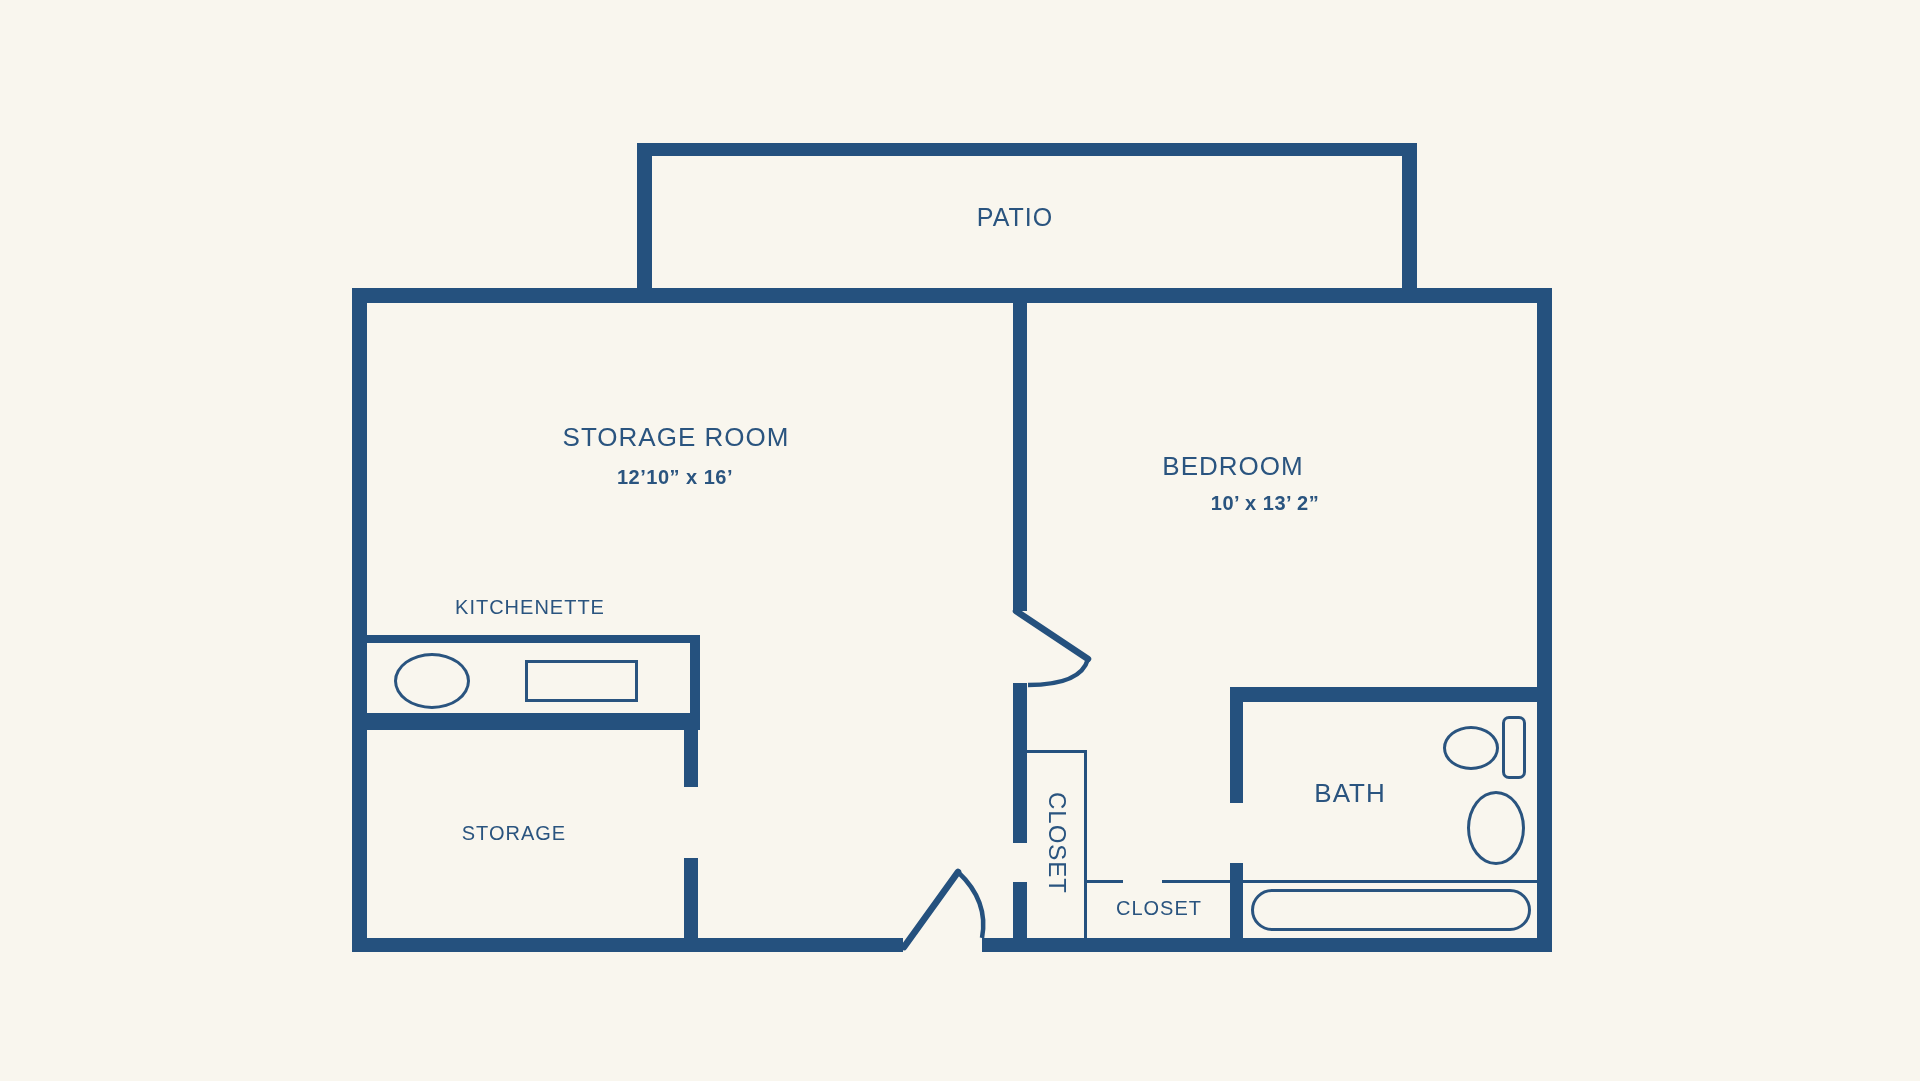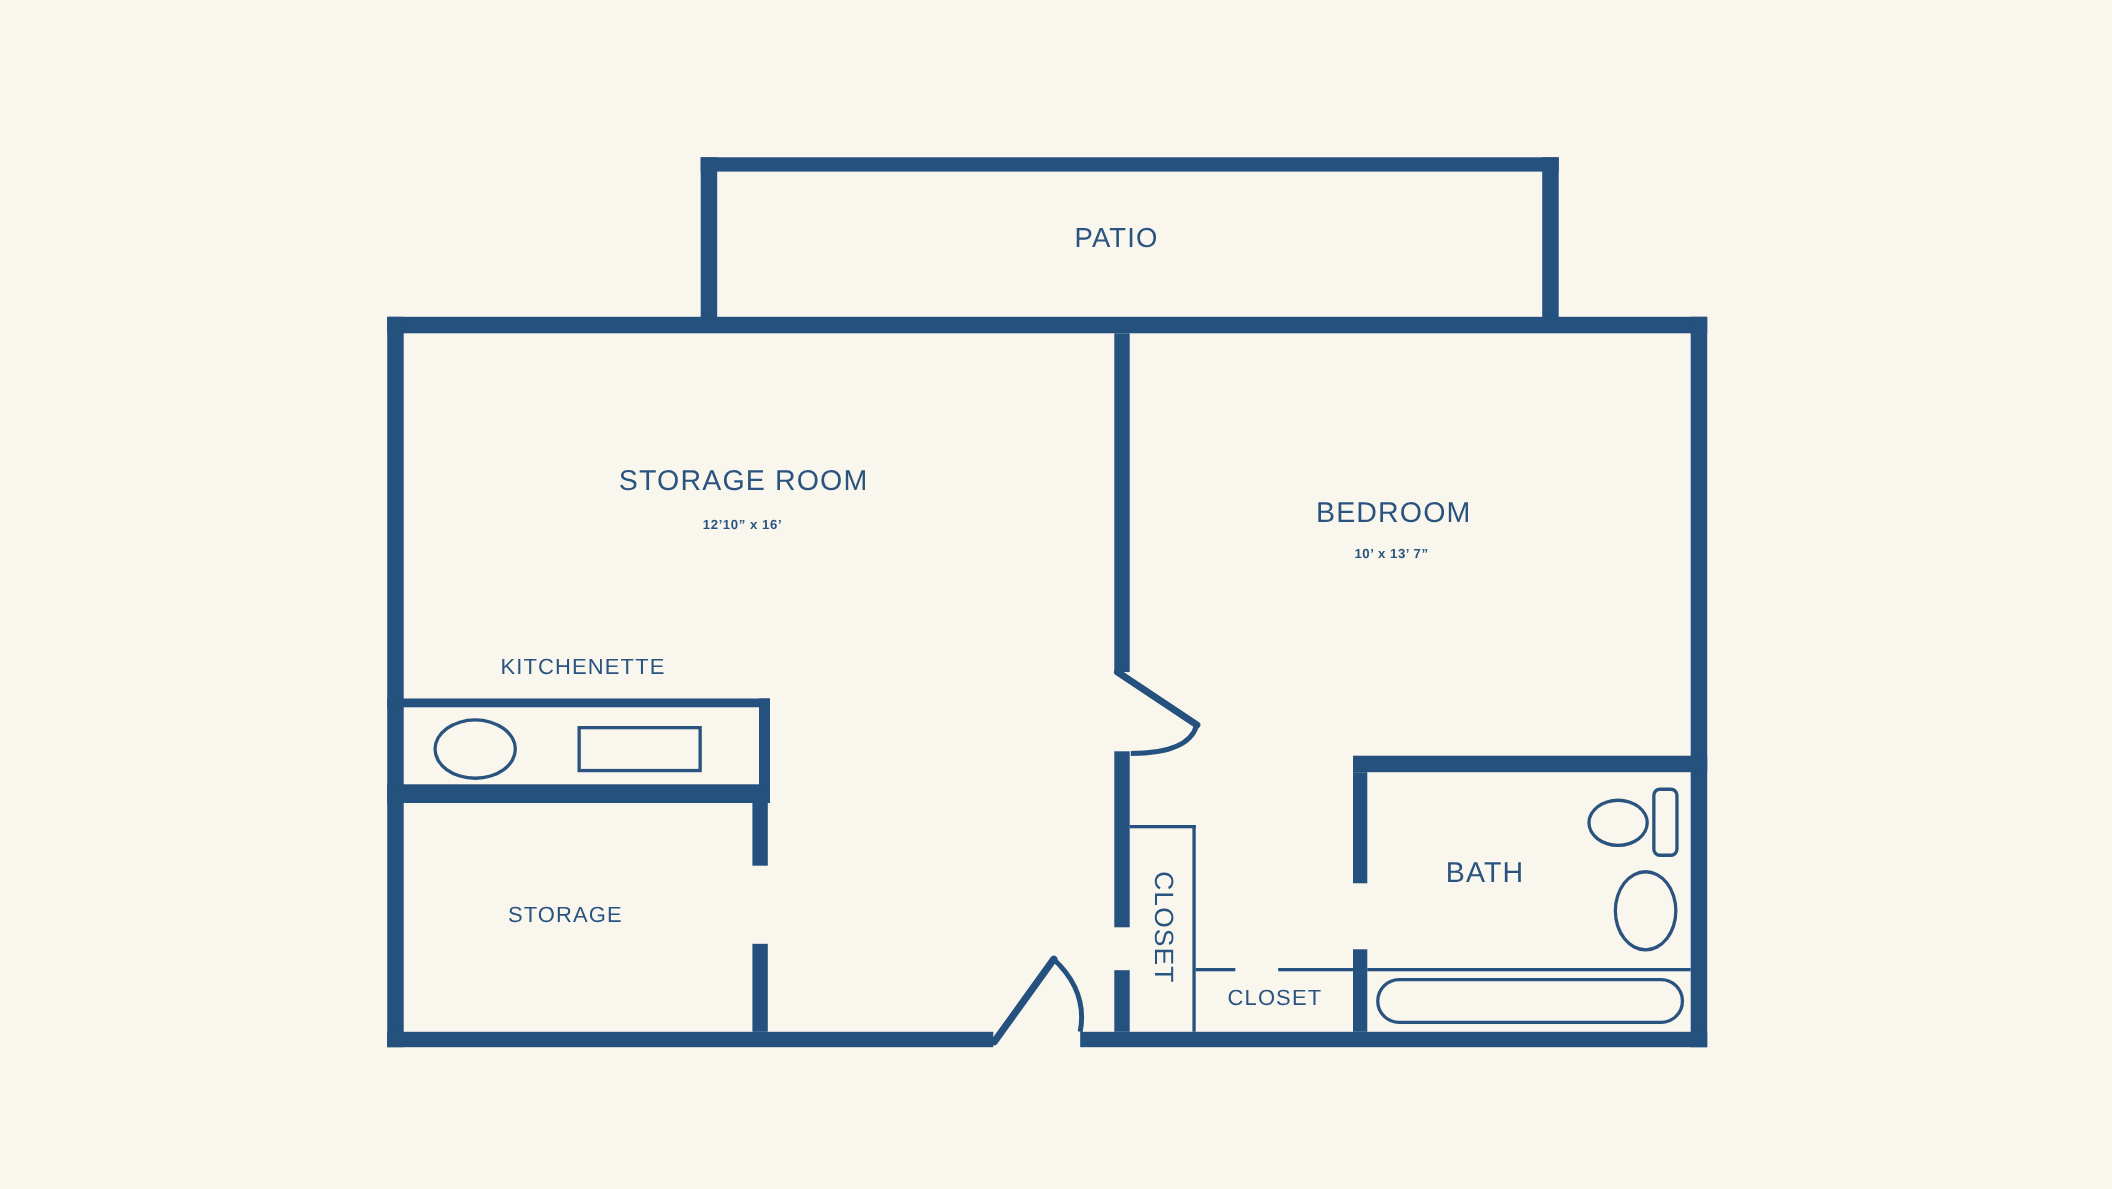--- a/index.html
+++ b/index.html
@@ -20,21 +20,21 @@
   .thin{position:absolute;background:var(--wall);}
   .label{
     position:absolute;
     color:var(--text);
     font-size:25px;
     letter-spacing:1px;
     white-space:nowrap;
     transform:translate(-50%,-50%);
   }
   .label.big{font-size:26px;}
-  .label.dims{font-size:12px;font-weight:bold;letter-spacing:0.5px;}
+  .label.dims{font-size:20px;font-weight:bold;letter-spacing:0.5px;}
   .label.vert{transform:translate(-50%,-50%) rotate(90deg);font-size:24px;}
   .label.sm{font-size:20px;}
   .fixture{position:absolute;border:3px solid var(--text);background:var(--bg);box-sizing:border-box;}
   .ellipse{border-radius:50%;}
   .doors{position:absolute;left:0;top:0;pointer-events:none;}
 </style>
 </head>
 <body>
 
 <div class="plan">
@@ -50,22 +50,22 @@
   <div class="wall" style="left:352px;top:938px;width:551px;height:14px;"></div>
   <div class="wall" style="left:982px;top:938px;width:570px;height:14px;"></div>
 
   <div class="wall" style="left:1013px;top:303px;width:14px;height:308px;"></div>
   <div class="wall" style="left:1013px;top:683px;width:14px;height:160px;"></div>
   <div class="wall" style="left:1013px;top:882px;width:14px;height:56px;"></div>
 
   <div class="label big" style="left:676px;top:437px;">STORAGE ROOM</div>
   <div class="label dims" style="left:675px;top:477px;">12’10” x 16’</div>
 
-  <div class="label big" style="left:1267px;top:466px;">BEDROOM</div>
-  <div class="label dims" style="left:1265px;top:503px;">10’ x 13’ 7”</div>
+  <div class="label big" style="left:1233px;top:466px;">BEDROOM</div>
+  <div class="label dims" style="left:1265px;top:503px;">10’ x 13’ 2”</div>
 
   <div class="label sm" style="left:530px;top:607px;">KITCHENETTE</div>
   <div class="wall" style="left:352px;top:635px;width:348px;height:8px;"></div>
   <div class="wall" style="left:690px;top:635px;width:10px;height:95px;"></div>
   <div class="wall" style="left:352px;top:713px;width:348px;height:17px;"></div>
   <div class="fixture ellipse" style="left:394px;top:653px;width:76px;height:56px;"></div>
   <div class="fixture" style="left:525px;top:660px;width:113px;height:42px;"></div>
 
   <div class="label sm" style="left:514px;top:833px;">STORAGE</div>
   <div class="wall" style="left:684px;top:730px;width:14px;height:57px;"></div>

